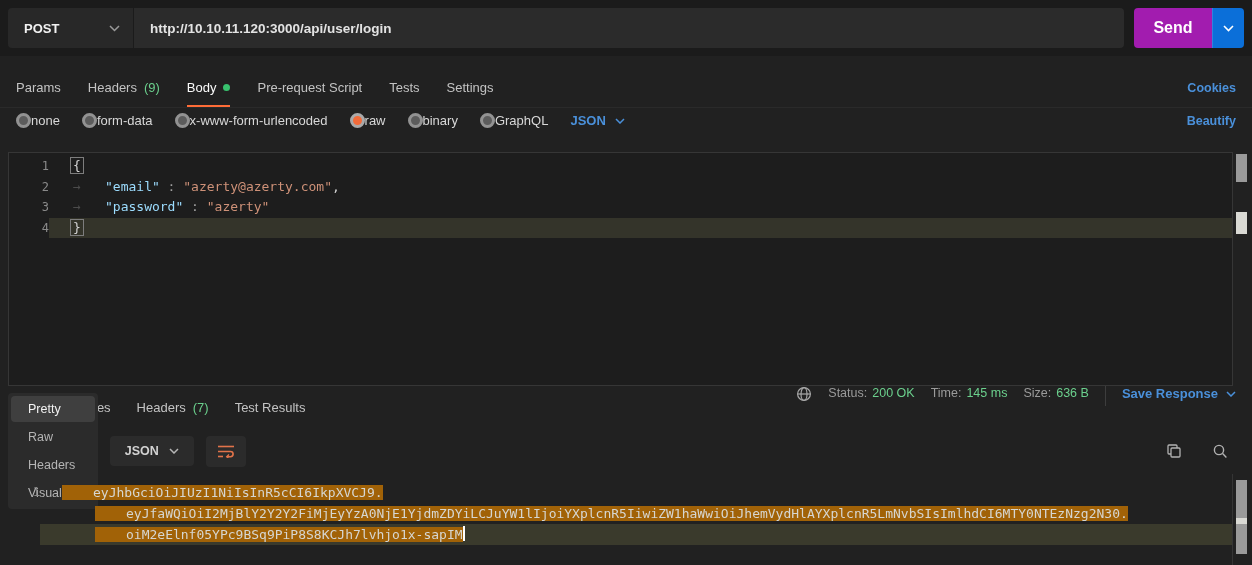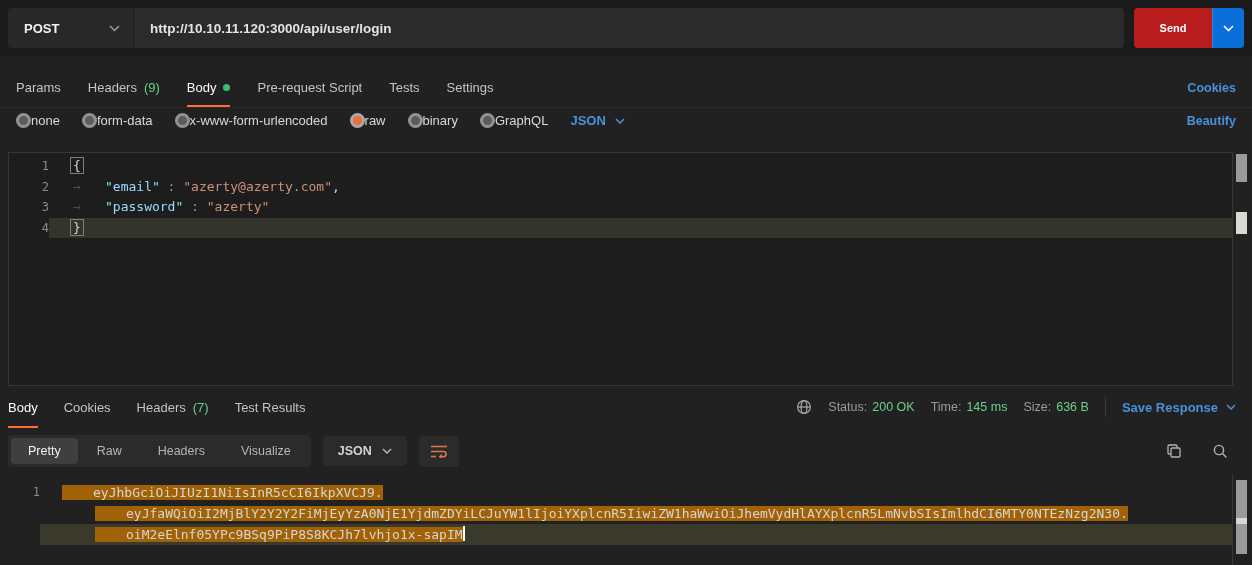--- a/index.html
+++ b/index.html
@@ -9,22 +9,22 @@
 
   
   .topbar{position:absolute;top:0;left:0;right:0;height:56px;background:#1b1b1b;
           display:flex;align-items:center;padding:0 8px;}
   .method{width:126px;height:40px;background:#282828;border-radius:4px 0 0 4px;
           display:flex;align-items:center;justify-content:space-between;padding:0 13px 0 16px;
           font-weight:bold;font-size:13px;color:#f2f2f2;cursor:pointer;border-right:1px solid #1b1b1b;}
   .url-field{flex:1;height:40px;background:#2b2b2b;border-radius:0 4px 4px 0;
              display:flex;align-items:center;padding:0 16px;font-size:13.5px;color:#e3e3e3;margin-right:10px;font-weight:bold;}
   .send-group{display:flex;height:40px;}
-  .send-main{width:78px;height:40px;background:#b91c1c;color:#fff;border:none;
-             font-family:"Liberation Sans",sans-serif;font-weight:bold;font-size:11px;
+  .send-main{width:78px;height:40px;background:#a21caf;color:#fff;border:none;
+             font-family:"Liberation Sans",sans-serif;font-weight:bold;font-size:16px;
              border-radius:4px 0 0 4px;cursor:pointer;}
   .send-caret{width:32px;height:40px;background:#0b6fd9;border:none;border-left:1px solid #2f83e0;
               border-radius:0 4px 4px 0;display:flex;align-items:center;justify-content:center;cursor:pointer;color:#fff;}
 
   
   .req-tabs{position:absolute;top:68px;left:0;right:0;height:40px;display:flex;align-items:stretch;
             gap:27px;padding:0 16px;border-bottom:1px solid #2a2a2a;font-size:13px;}
   .tab{display:flex;align-items:center;gap:7px;color:#c3c3c3;cursor:pointer;
        border-bottom:2px solid transparent;padding-top:2px;}
   .tab.active{color:#fafafa;border-bottom-color:#ff6c37;}
@@ -54,32 +54,32 @@
   .j-key{color:#9cdcfe;}
   .j-sep{color:#9f9f9f;}
   .j-str{color:#ce9178;}
   .j-punc{color:#d4d4d4;}
   .sb-thumb{position:absolute;right:5px;width:11px;background:#9a9a9a;}
   .sb-marker{position:absolute;right:5px;width:11px;background:#d9d9d4;}
 
   
   .resp-header{position:absolute;top:386px;left:0;right:0;height:42px;display:flex;align-items:stretch;
                gap:26px;padding:0 16px 0 8px;font-size:13px;}
-  .resp-meta{margin-left:auto;display:flex;align-items:center;gap:16px;font-size:12.5px;}
+  .resp-meta{margin-left:auto;display:flex;align-items:flex-start;gap:16px;font-size:12.5px;}
   .meta-pair{display:flex;align-items:center;gap:5px;}
   .meta-label{color:#9b9b9b;}
   .meta-value{color:#6bd08d;}
   .v-div{width:1px;height:20px;background:#3d3d3d;}
   .save-resp{display:flex;align-items:center;gap:8px;color:#4a90da;font-weight:bold;font-size:13px;cursor:pointer;}
   .globe{color:#a8a8a8;display:flex;align-items:center;}
 
   
   .resp-toolbar{position:absolute;top:428px;left:0;right:0;height:46px;display:flex;align-items:center;
                 padding:0 24px 0 8px;gap:12px;}
-  .seg-group{display:flex;background:#2b2b2b;border-radius:4px;padding:3px;gap:2px;}
+  .seg-group{display:flex;background:#2b2b2b;border-radius:4px;padding:3px;gap:2px;flex-direction:column;}
   .seg{padding:6px 17px;font-size:12.5px;color:#b5b5b5;border-radius:4px;cursor:pointer;}
   .seg.active{background:#3f3f3f;color:#f2f2f2;}
   .json-group{display:flex;align-items:center;gap:10px;background:#2b2b2b;border-radius:4px;
               padding:8px 15px;font-size:12.5px;font-weight:bold;color:#d2d2d2;cursor:pointer;}
   .wrap-btn{width:40px;height:31px;background:#2b2b2b;border-radius:4px;display:flex;
             align-items:center;justify-content:center;color:#e1734a;cursor:pointer;}
   .tool-icons{margin-left:auto;display:flex;align-items:center;gap:30px;color:#b2b2b2;}
   .tool-icons > span{cursor:pointer;display:flex;}
 
   

